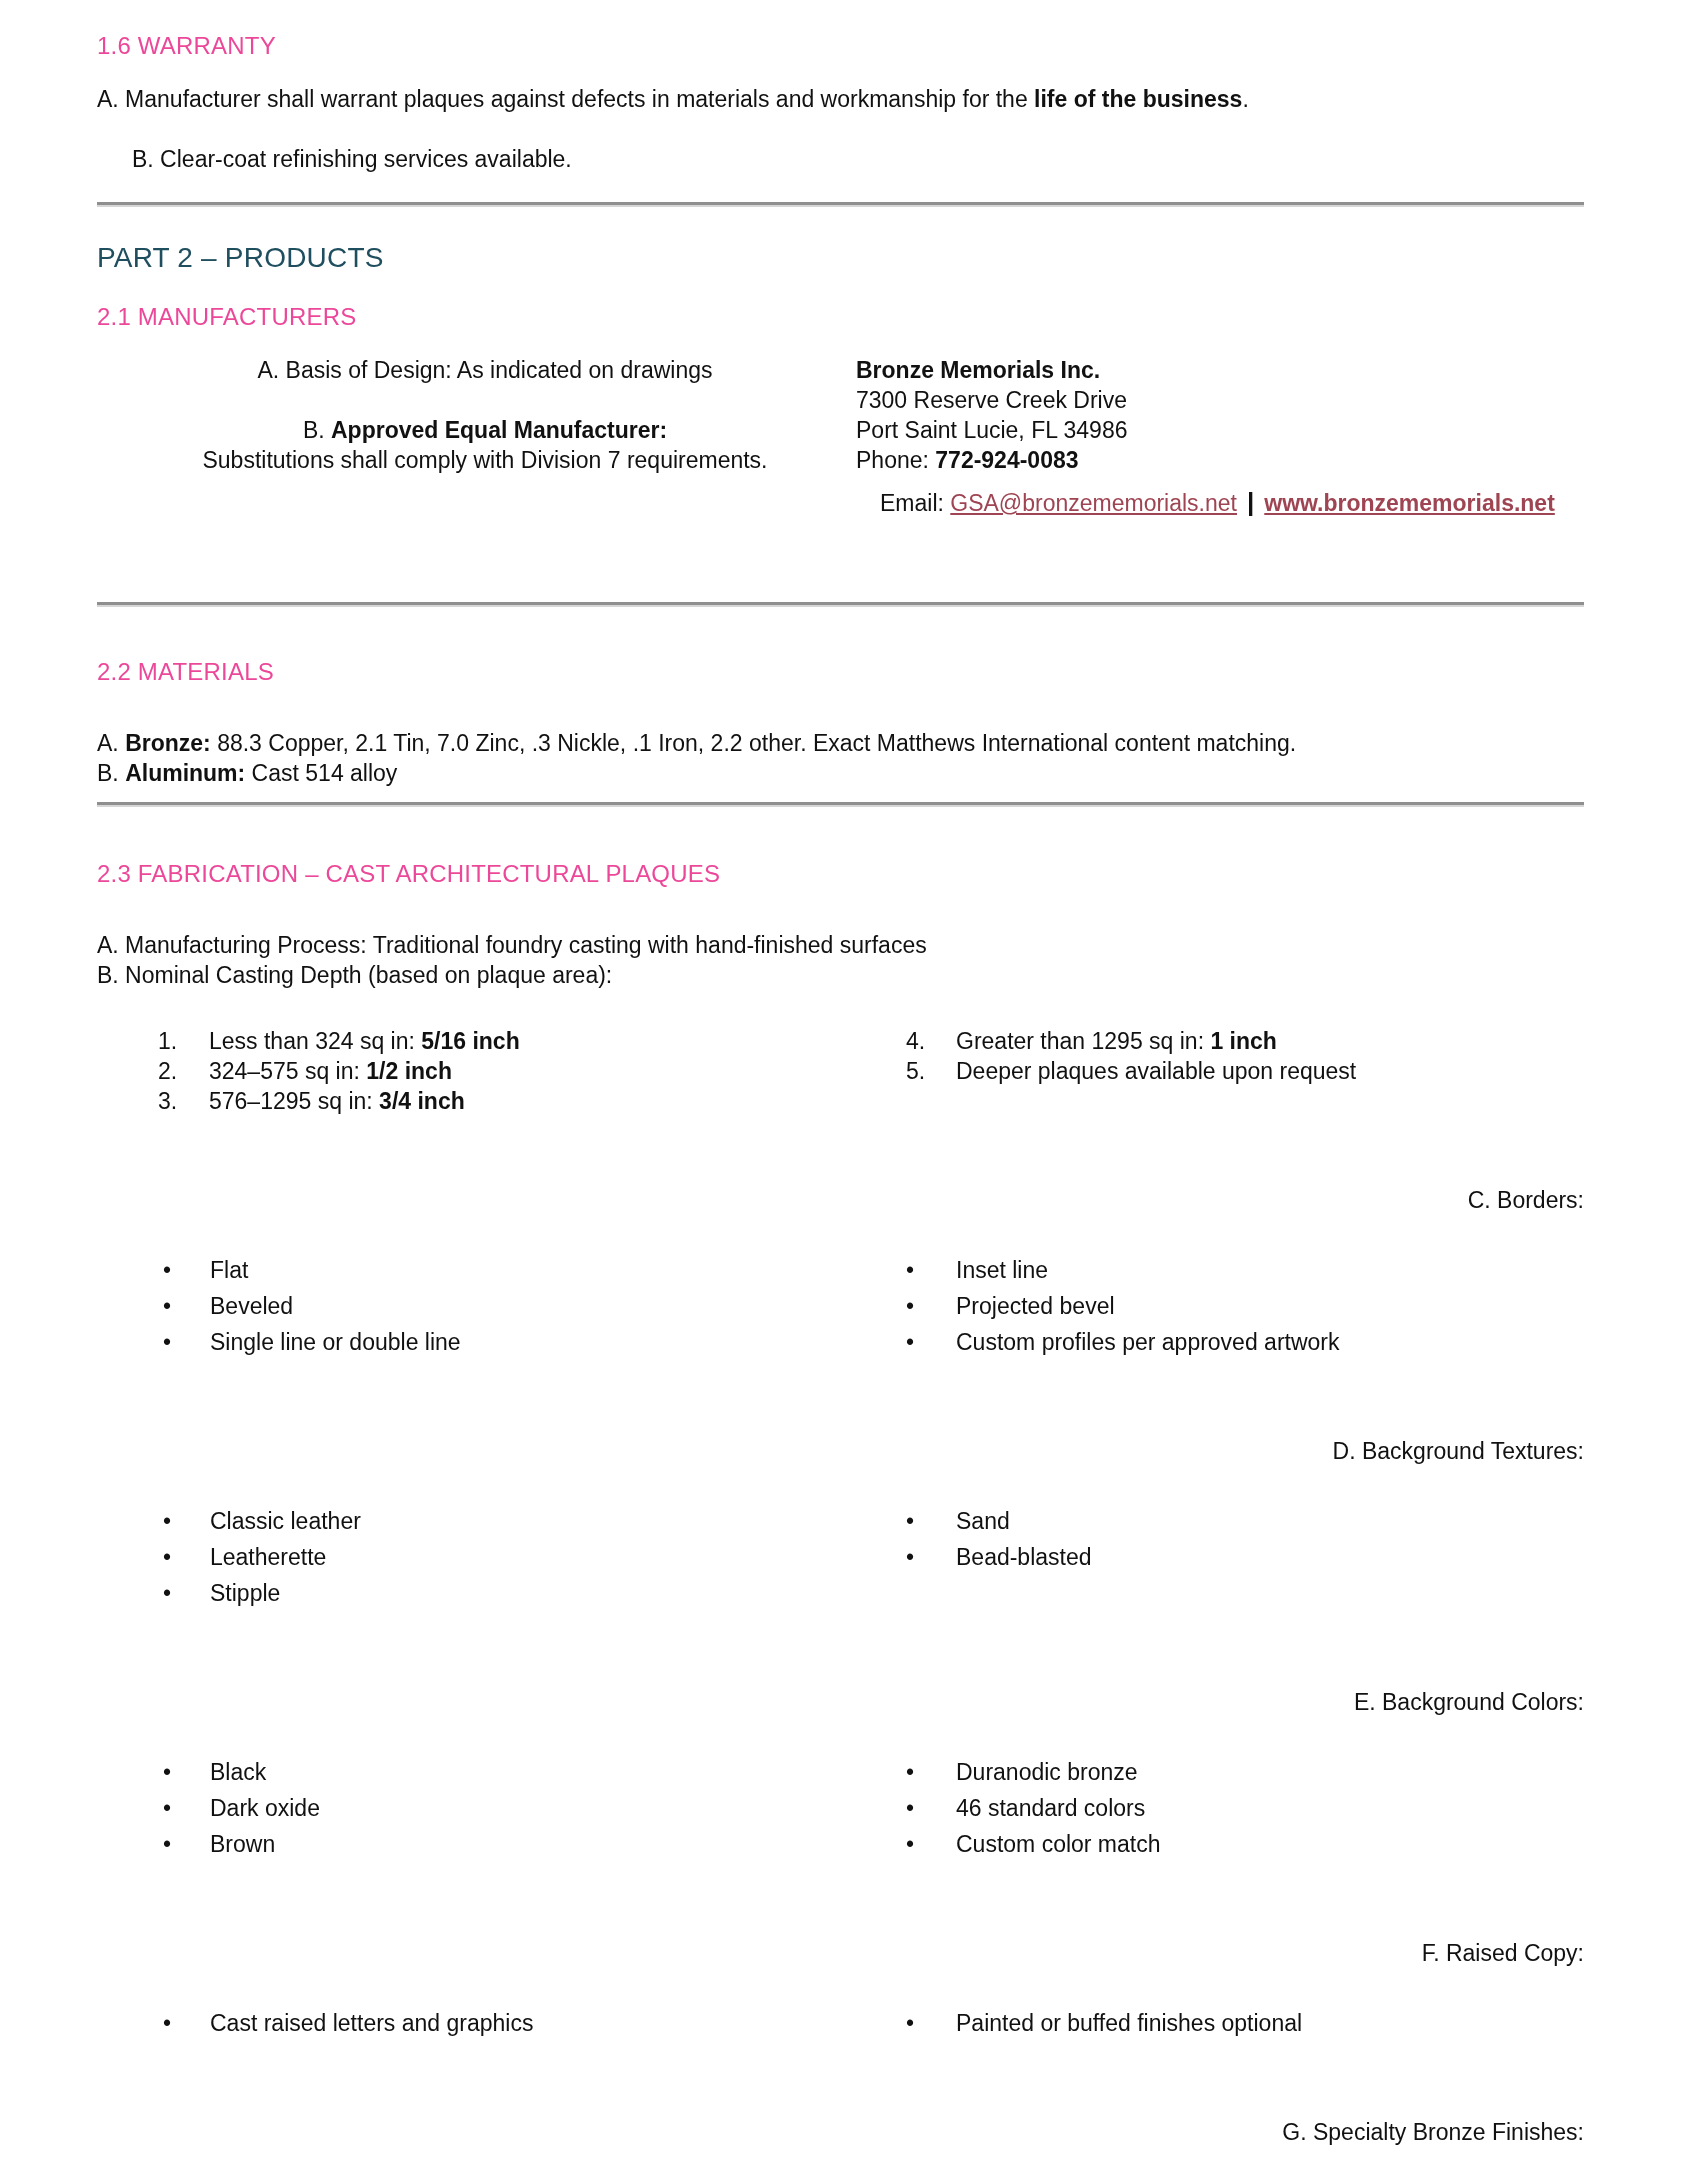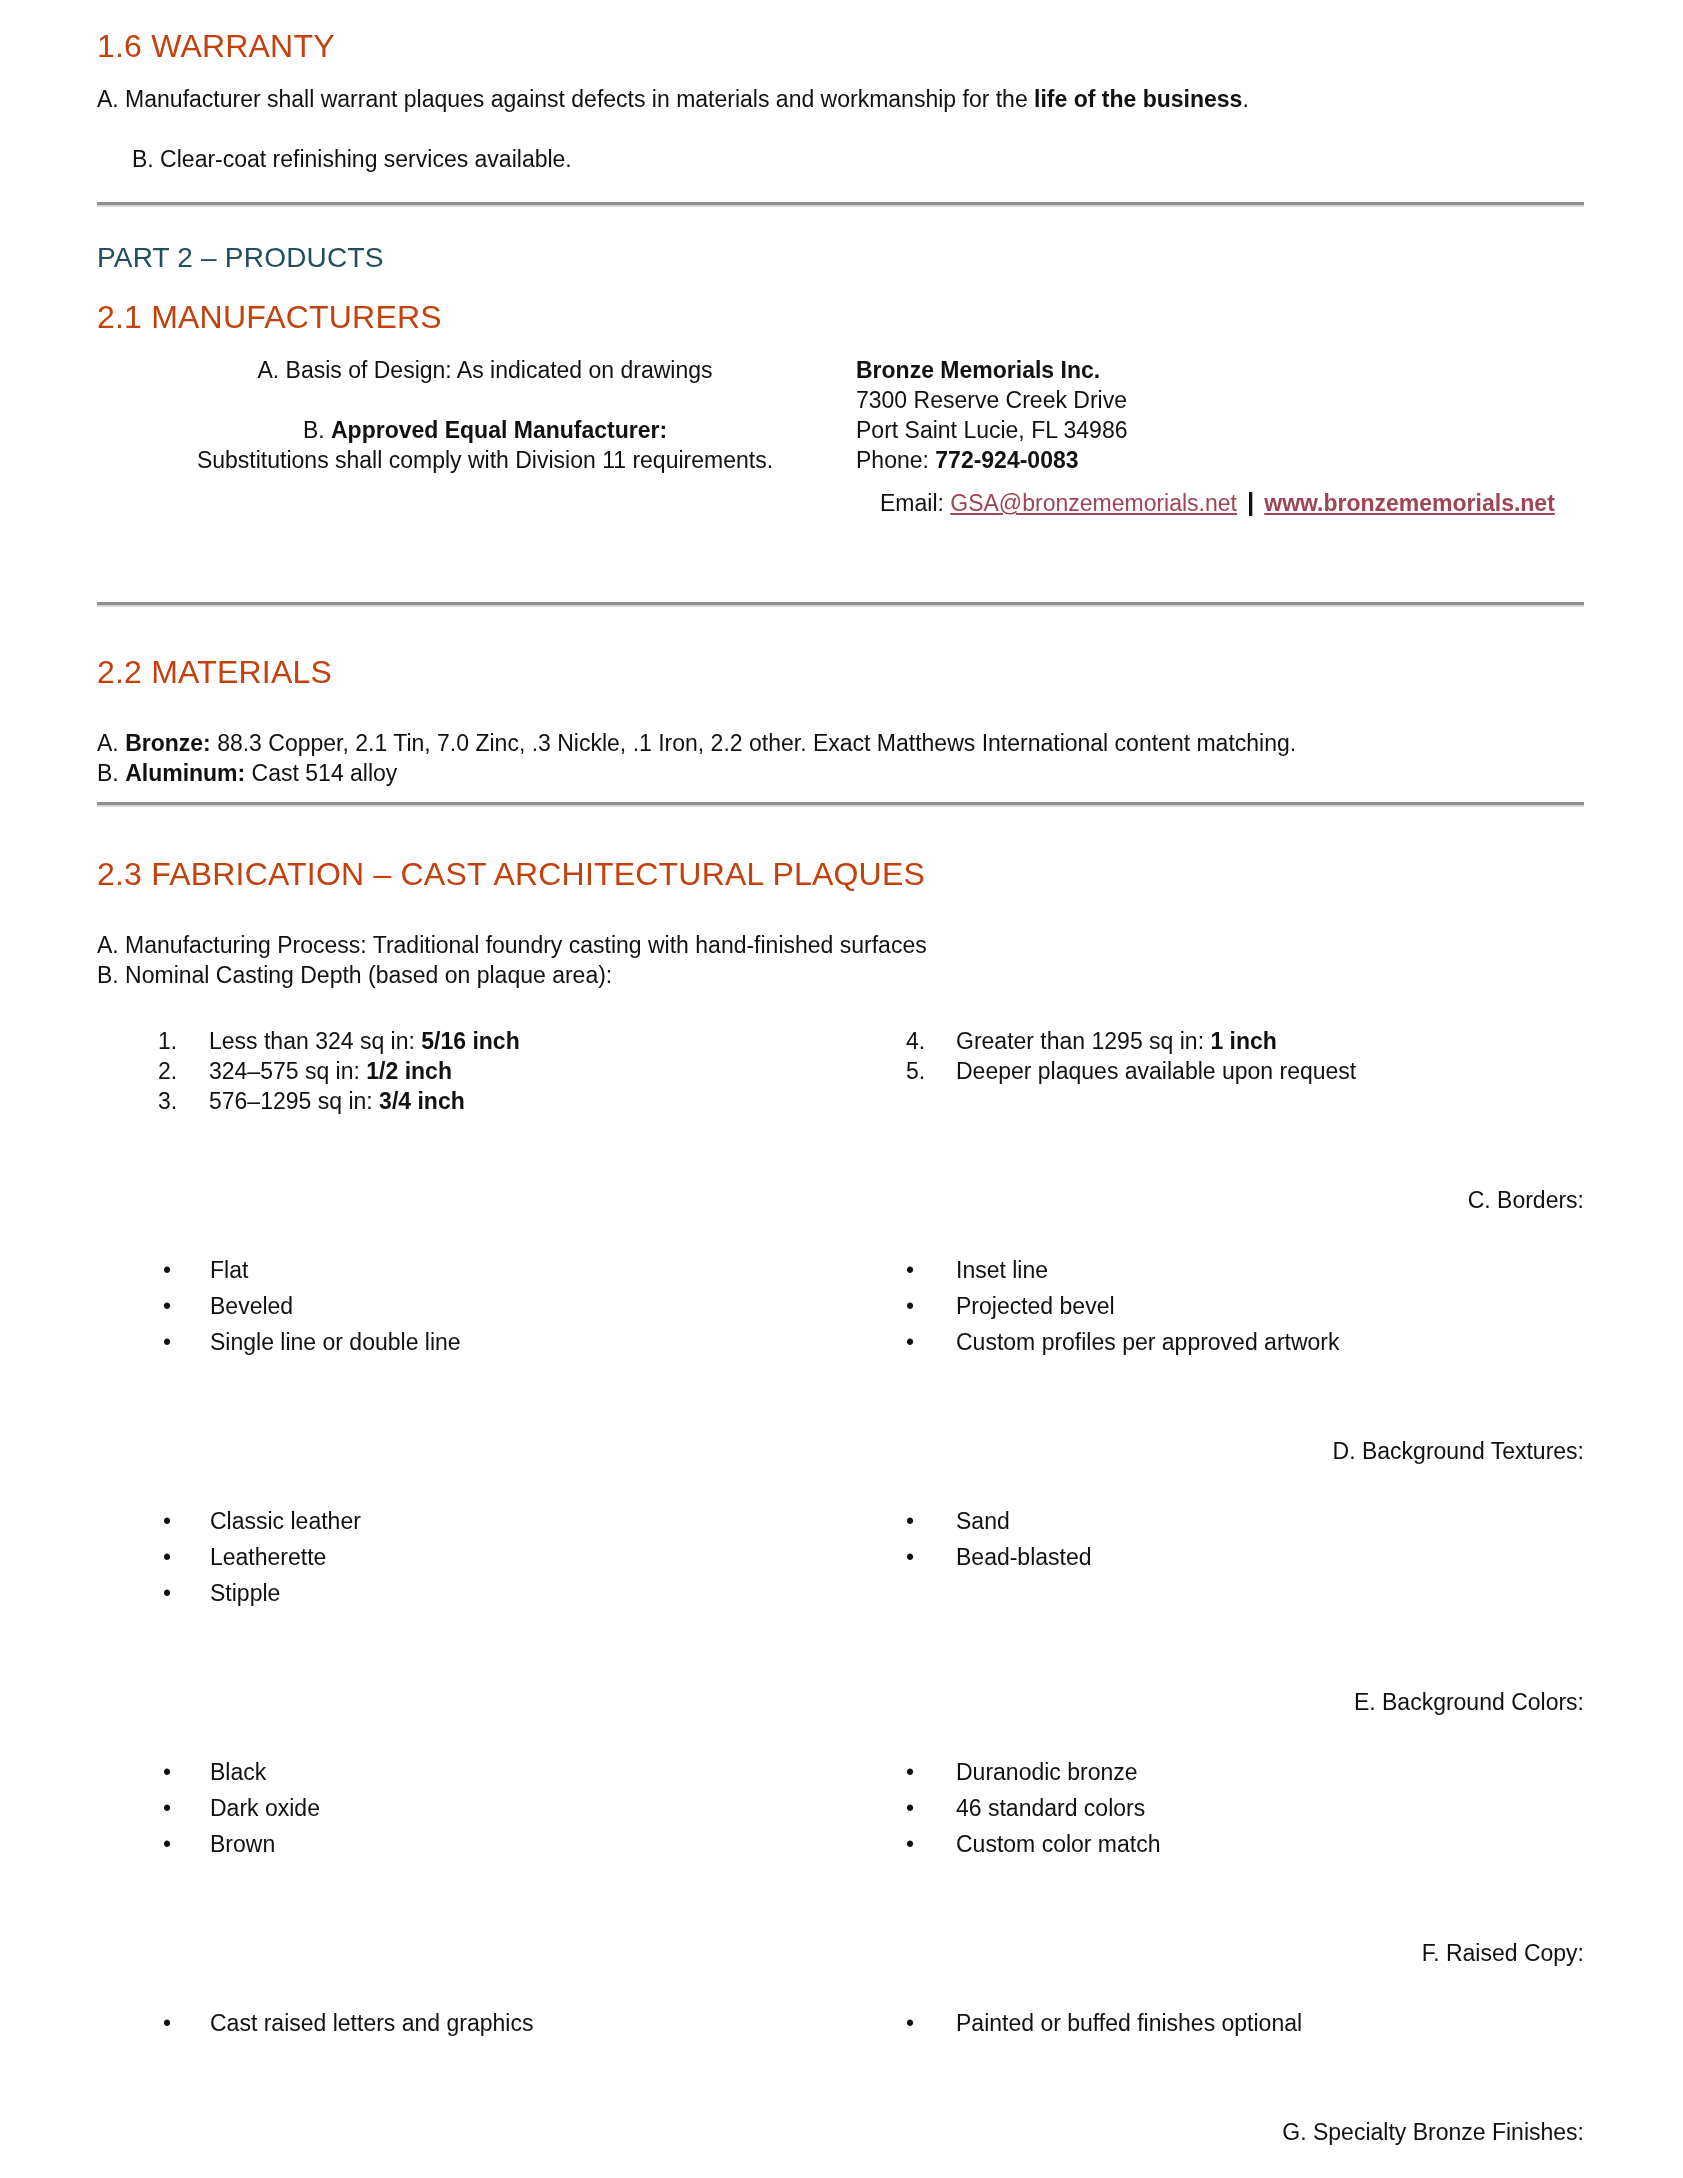--- a/index.html
+++ b/index.html
@@ -9,23 +9,23 @@
     width: 1683px;
     height: 2178px;
     background: #ffffff;
     font-family: "Liberation Sans", sans-serif;
     color: #111111;
     font-size: 23px;
     overflow: hidden;
     padding: 0 99px 0 97px;
   }
   .sec-heading {
-    color: #c2410c;
+    color: #ec4899;
     font-weight: 400;
-    font-size: 32px;
+    font-size: 24px;
     line-height: 32px;
     letter-spacing: 0.2px;
   }
   .part-heading {
     color: #1f4e5f;
     font-weight: 400;
     font-size: 28px;
     line-height: 30px;
     letter-spacing: 0.2px;
   }
@@ -88,21 +88,21 @@
   <div class="divider"></div>
 
   <div class="part-heading h-part2">PART 2 – PRODUCTS</div>
 
   <div class="sec-heading h-manufacturers">2.1 MANUFACTURERS</div>
 
   <div class="two-col manu-cols">
     <div class="col-left manu-left">
       <div>A. Basis of Design: As indicated on drawings</div>
       <div class="manu-item-b"><span>B. </span><b>Approved Equal Manufacturer:</b></div>
-      <div>Substitutions shall comply with Division 11 requirements.</div>
+      <div>Substitutions shall comply with Division 7 requirements.</div>
     </div>
     <div class="col-right contact-block">
       <div class="contact-name">Bronze Memorials Inc.</div>
       <div>7300 Reserve Creek Drive</div>
       <div>Port Saint Lucie, FL 34986</div>
       <div><span>Phone: </span><b>772-924-0083</b></div>
       <div class="email-row"><span>Email: </span><a class="link">GSA@bronzememorials.net</a><span class="pipe-sep">|</span><a class="link bold">www.bronzememorials.net</a></div>
     </div>
   </div>
 

